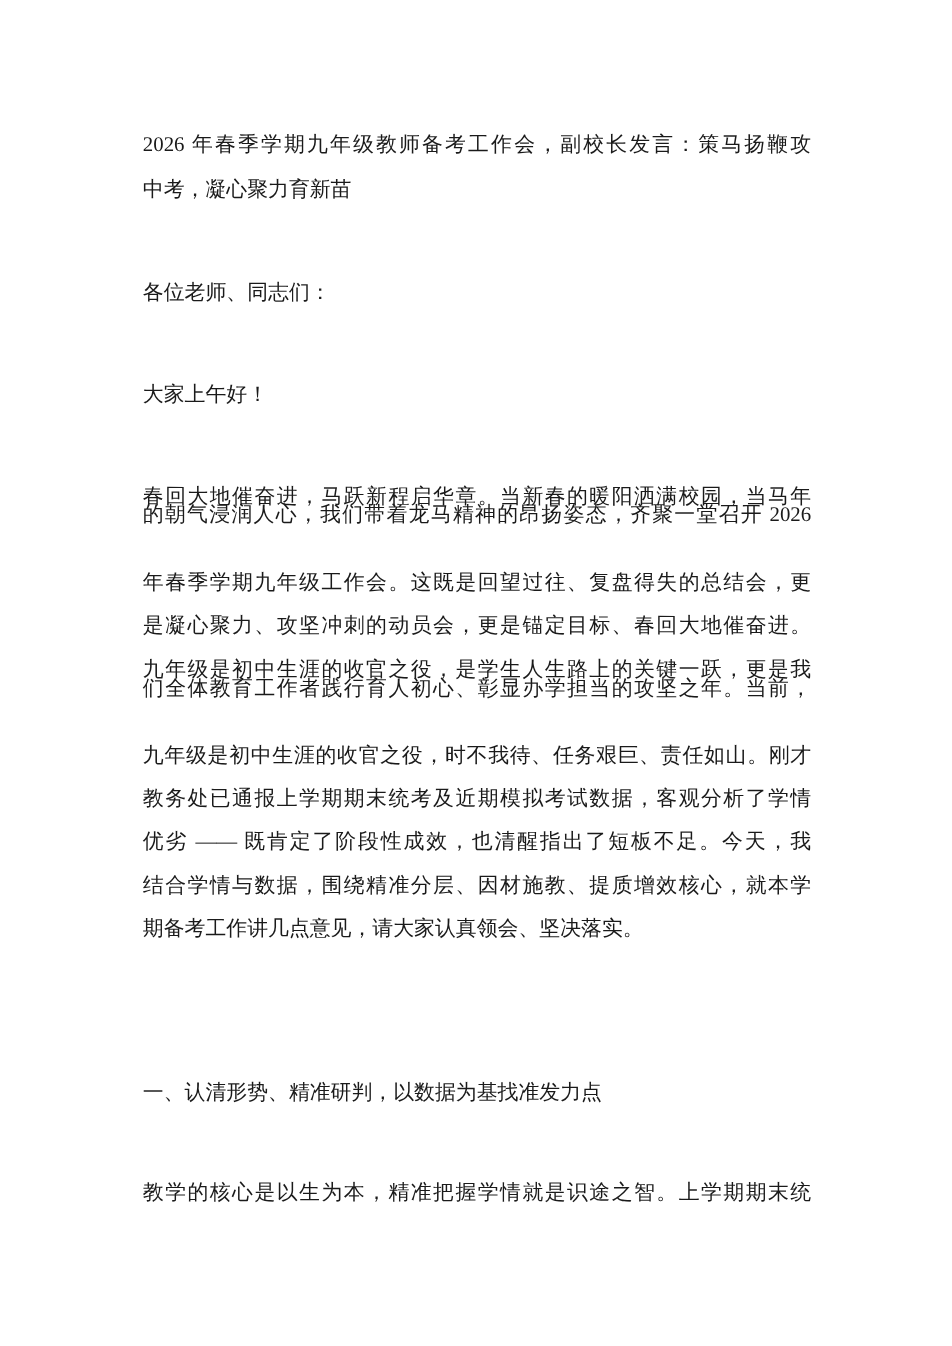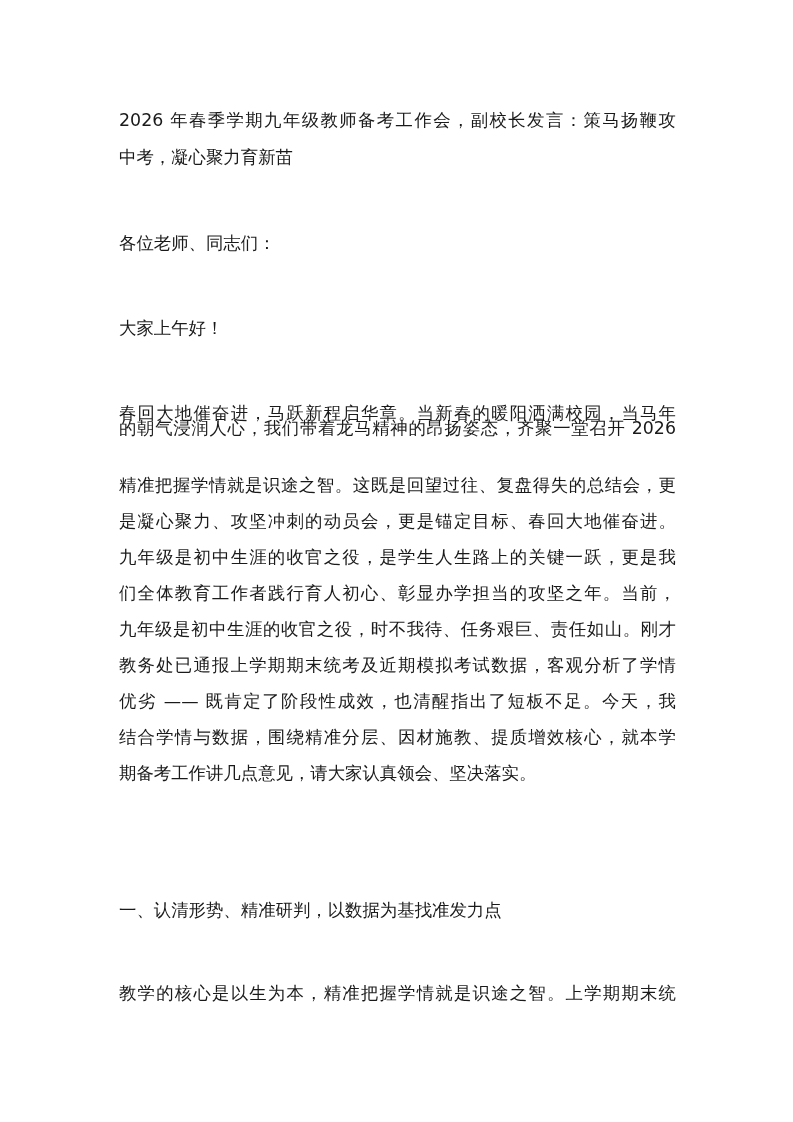--- a/index.html
+++ b/index.html
@@ -4,41 +4,41 @@
   <style>
     html, body { margin: 0; padding: 0; background: #ffffff; }
     body { width: 793px; height: 1122px; position: relative; overflow: hidden; }
     .page {
       position: absolute; left: 119px; top: 0; width: 557px;
       font-family: "DejaVu Sans", "Liberation Sans", sans-serif;
       color: #1a1a1a; font-size: 17.4px;
     }
     .line {
       position: absolute; left: 0; white-space: nowrap;
-      line-height: 24px; height: 24px;
+      line-height: 24px; height: 24px; font-family: Liberation Serif, serif;
     }
     .just { width: 557px; text-align: justify; text-align-last: justify; }
   </style>
 </head>
 <body>
 
 <div class="page">
   <div class="line just" style="top:108px">2026 年春季学期九年级教师备考工作会，副校长发言：策马扬鞭攻</div>
   <div class="line" style="top:145px">中考，凝心聚力育新苗</div>
 
   <div class="line" style="top:231px">各位老师、同志们：</div>
 
   <div class="line" style="top:316px">大家上午好！</div>
 
   <div class="line just" style="top:401px">春回大地催奋进，马跃新程启华章。当新春的暖阳洒满校园，当马年</div>
   <div class="line just" style="top:416px">的朝气浸润人心，我们带着龙马精神的昂扬姿态，齐聚一堂召开 2026</div>
-  <div class="line just" style="top:473px">精准把握学情就是识途之智。这既是回望过往、复盘得失的总结会，更</div>
+  <div class="line just" style="top:473px">年春季学期九年级工作会。这既是回望过往、复盘得失的总结会，更</div>
   <div class="line just" style="top:509px">是凝心聚力、攻坚冲刺的动员会，更是锚定目标、春回大地催奋进。</div>
   <div class="line just" style="top:545px">九年级是初中生涯的收官之役，是学生人生路上的关键一跃，更是我</div>
-  <div class="line just" style="top:581px">们全体教育工作者践行育人初心、彰显办学担当的攻坚之年。当前，</div>
+  <div class="line just" style="top:561px">们全体教育工作者践行育人初心、彰显办学担当的攻坚之年。当前，</div>
   <div class="line just" style="top:617px">九年级是初中生涯的收官之役，时不我待、任务艰巨、责任如山。刚才</div>
   <div class="line just" style="top:653px">教务处已通报上学期期末统考及近期模拟考试数据，客观分析了学情</div>
   <div class="line just" style="top:689px">优劣 —— 既肯定了阶段性成效，也清醒指出了短板不足。今天，我</div>
   <div class="line just" style="top:725px">结合学情与数据，围绕精准分层、因材施教、提质增效核心，就本学</div>
   <div class="line" style="top:761px">期备考工作讲几点意见，请大家认真领会、坚决落实。</div>
 
   <div class="line" style="top:898px">一、认清形势、精准研判，以数据为基找准发力点</div>
 
   <div class="line just" style="top:981px">教学的核心是以生为本，精准把握学情就是识途之智。上学期期末统</div>
 </div>

